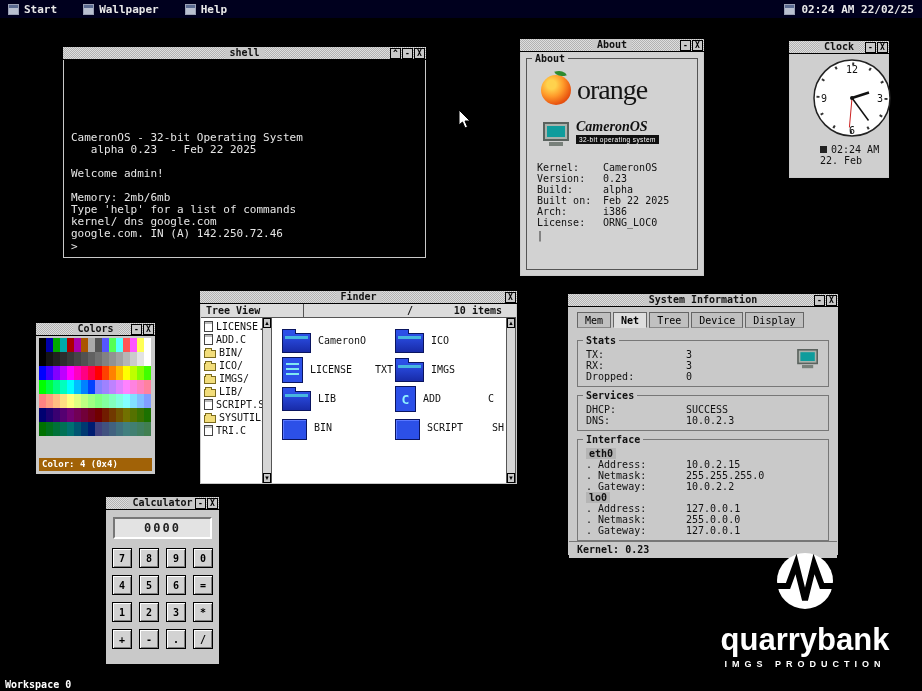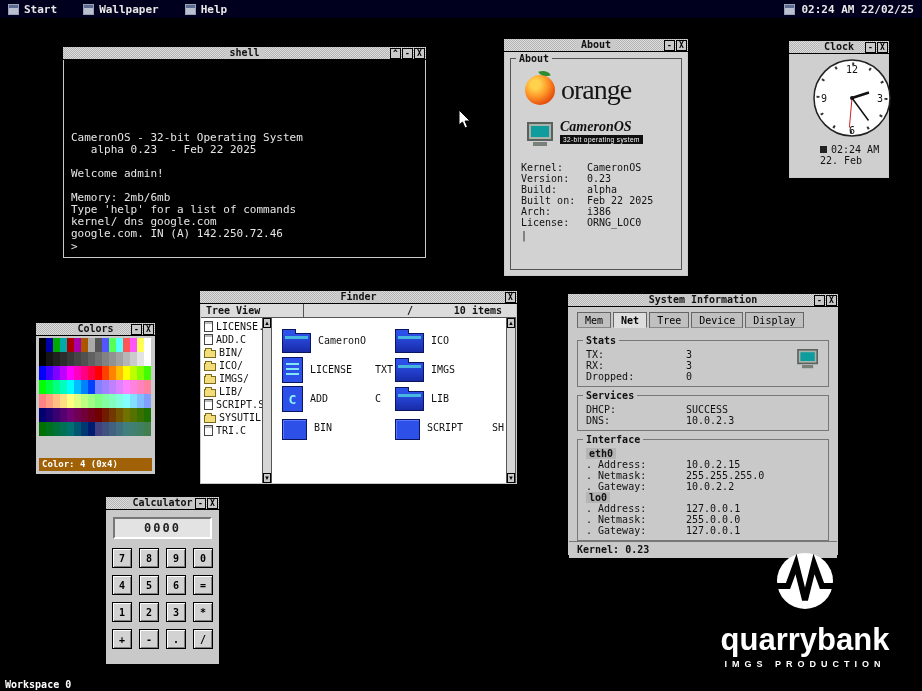--- a/index.html
+++ b/index.html
@@ -53,21 +53,21 @@
   #win-shell { left:62px; top:46px; width:365px; height:213px; }
   .term {
     position:absolute; left:1px; right:1px; top:13px; bottom:1px;
     background:#000; color:#e6e6e6; font:11px/12px "DejaVu Sans Mono",monospace;
     padding:12px 7px 4px 7px; white-space:pre; overflow:hidden;
   }
   .tline { min-height:12px; }
   .term-prompt { position:absolute; left:7px; bottom:4px; }
 
   
-  #win-about { left:503px; top:38px; width:186px; height:239px; }
+  #win-about { left:519px; top:38px; width:186px; height:239px; }
   .about-body { position:absolute; left:1px; right:1px; top:13px; bottom:1px; background:#d2d2d2; }
   .about-group { position:absolute; inset:6px 5px 5px 5px; border:1px solid #555; }
   .about-legend {
     position:absolute; top:-6px; left:5px; background:#d2d2d2; padding:0 3px;
     font:bold 10px "DejaVu Sans Mono",monospace;
   }
   .orange-row { display:flex; align-items:center; margin:16px 0 0 14px; gap:6px; }
   .orange-fruit {
     width:30px; height:30px; border-radius:50%; position:relative;
     background:radial-gradient(circle at 35% 32%, #ffd24d 0 16%, #ff9a2a 42%, #e8520f 72%, #b93607 100%);
@@ -400,29 +400,29 @@
             <span class="icon-ext">TXT</span>
           </div>
 
           <div class="icon-cell">
             <span class="bicon folder"></span>
             <span class="icon-name">IMGS</span>
             <span class="icon-ext"></span>
           </div>
 
           <div class="icon-cell">
+            <span class="bicon folder"></span>
+            <span class="icon-name">LIB</span>
+            <span class="icon-ext"></span>
+          </div>
+
+          <div class="icon-cell">
             <span class="bicon cdoc"></span>
             <span class="icon-name">ADD</span>
             <span class="icon-ext">C</span>
-          </div>
-
-          <div class="icon-cell">
-            <span class="bicon folder"></span>
-            <span class="icon-name">LIB</span>
-            <span class="icon-ext"></span>
           </div>
 
           <div class="icon-cell">
             <span class="bicon app"></span>
             <span class="icon-name">BIN</span>
             <span class="icon-ext"></span>
           </div>
 
           <div class="icon-cell">
             <span class="bicon app"></span>

